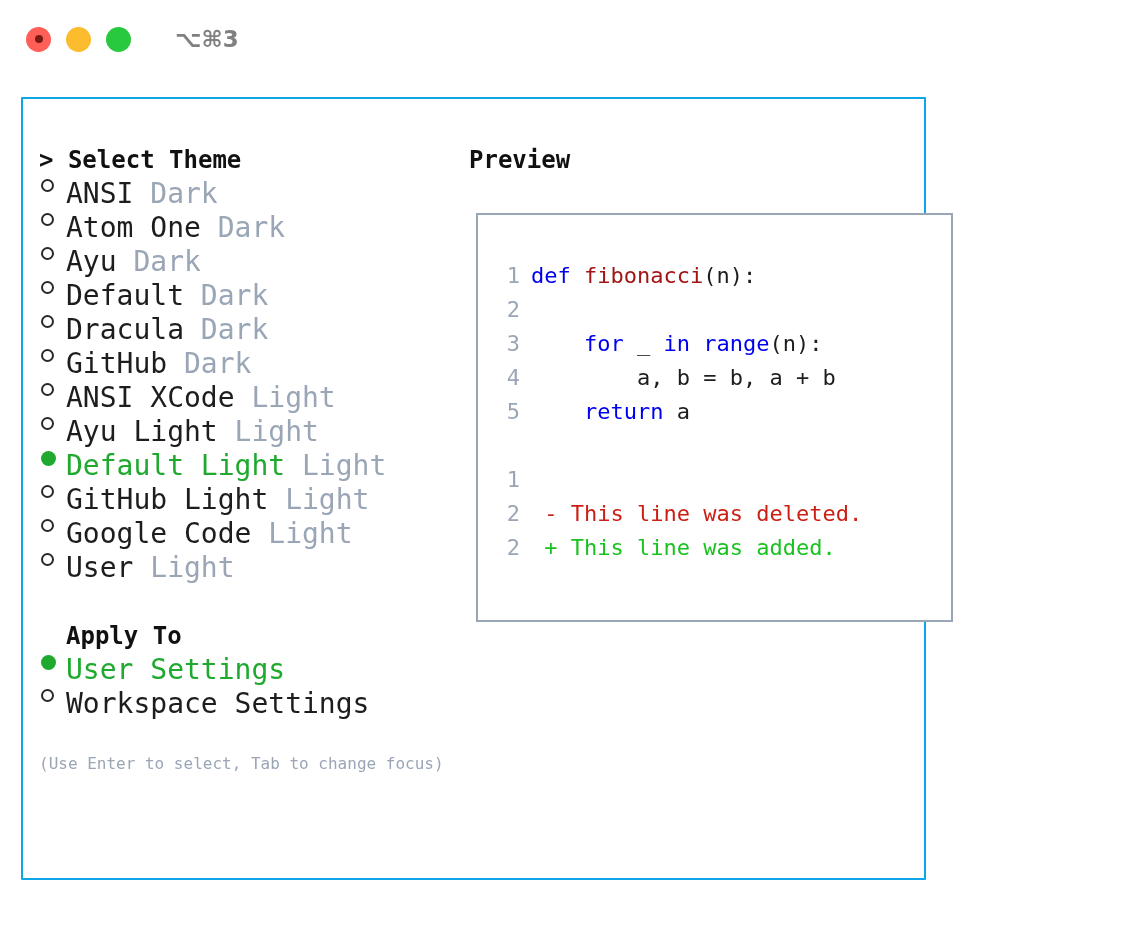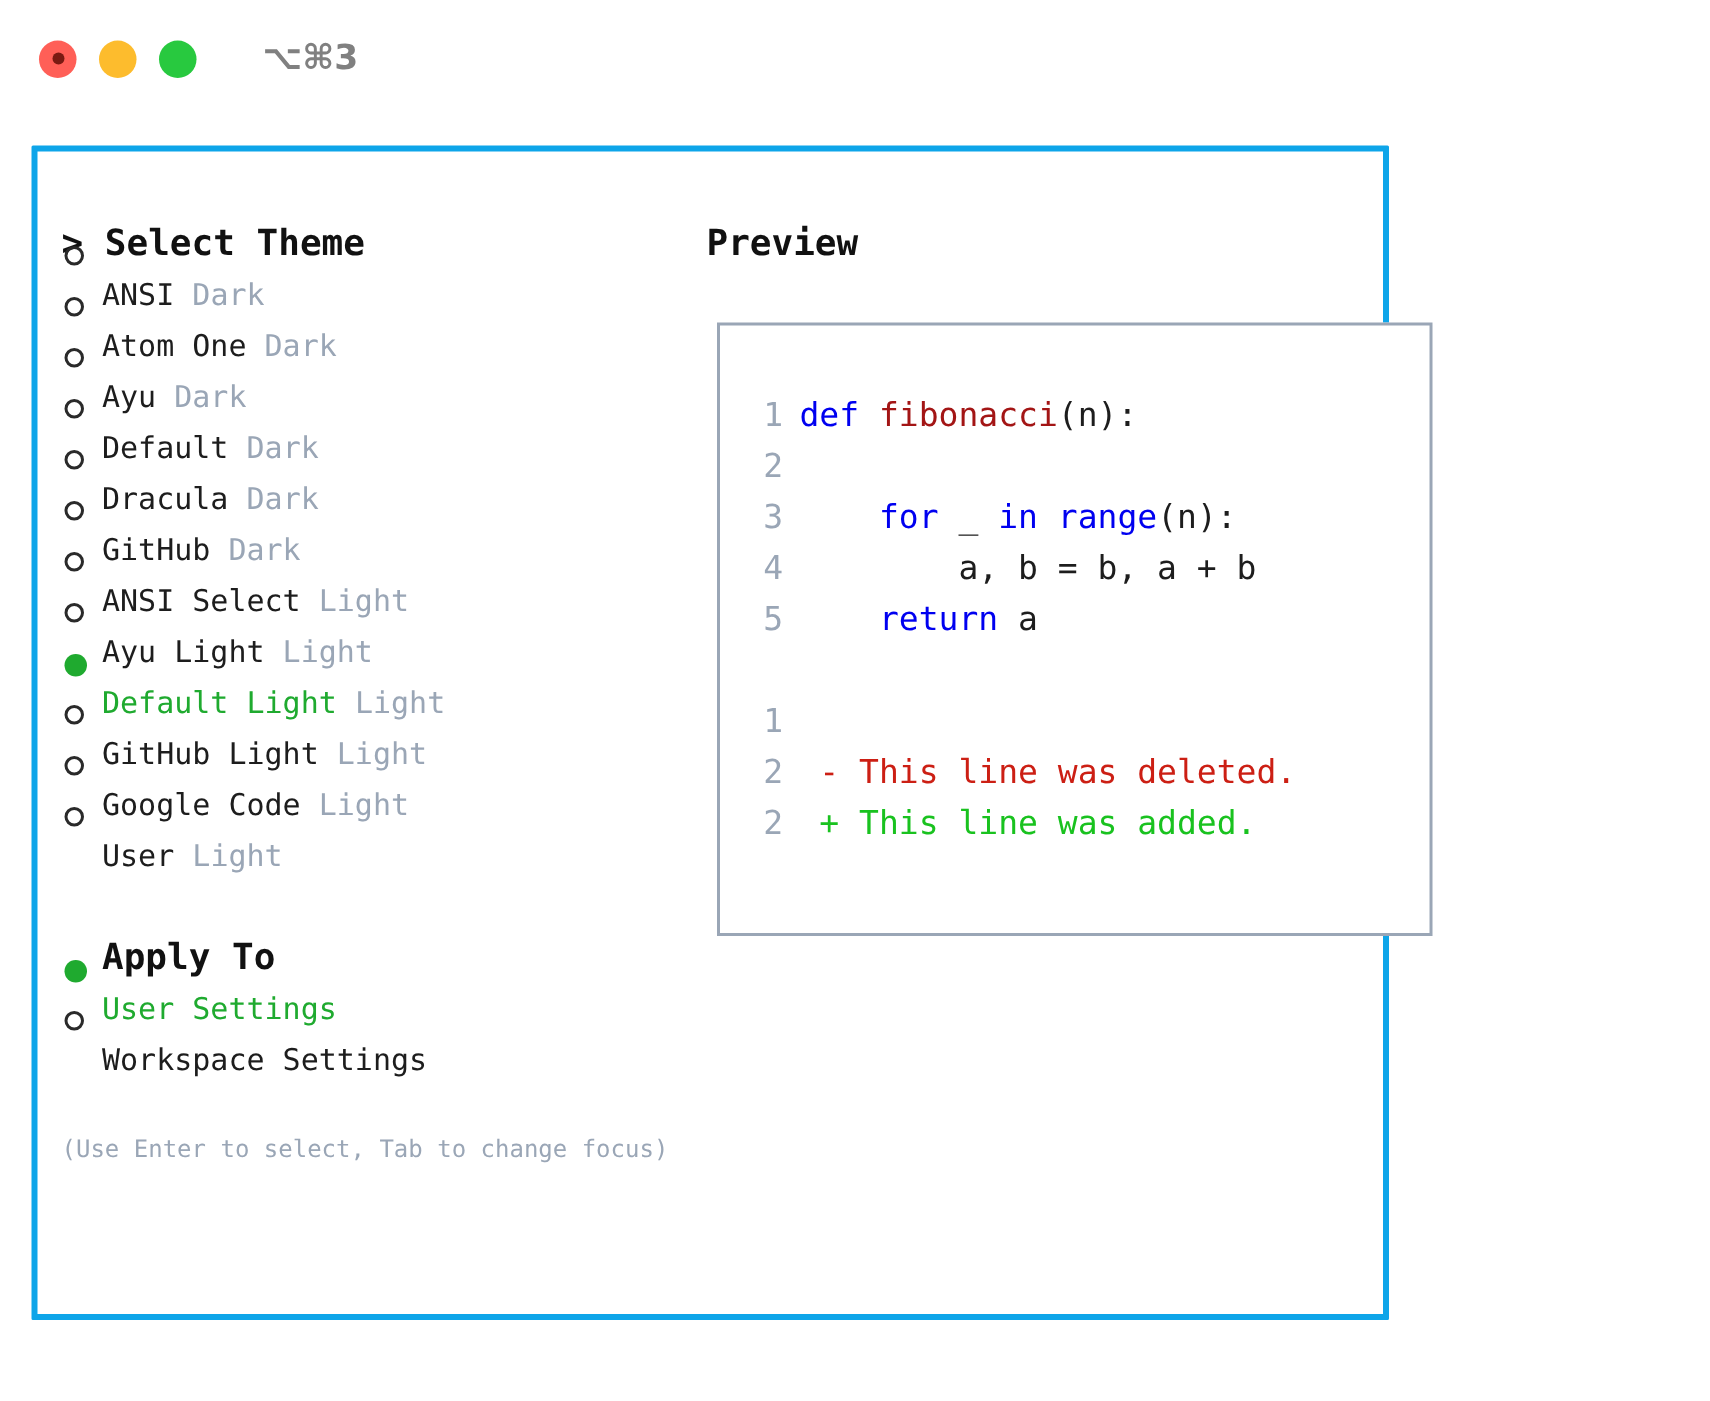--- a/index.html
+++ b/index.html
@@ -69,21 +69,21 @@
     font-family: "DejaVu Sans", "Liberation Sans", sans-serif;
   }
 
   
   .panel {
     position: absolute;
     left: 21px;
     top: 97px;
     width: 905px;
     height: 783px;
-    border: 4px solid #0ea5e9;
+    border: 2px solid #0ea5e9;
     border-radius: 1px;
     box-sizing: border-box;
     background: #ffffff;
   }
 
   .panel-inner {
     position: absolute;
     left: 0; top: 0;
     width: 100%;
     height: 100%;
@@ -101,24 +101,24 @@
     font-size: 24px;
     font-weight: bold;
     color: #111111;
     line-height: 34px;
     white-space: pre;
   }
   .section-header.indented { padding-left: 27px; }
 
   .opt-row {
     display: flex;
-    align-items: flex-start;
+    align-items: center;
     line-height: 34px;
     height: 34px;
-    font-size: 20px;
+    font-size: 28px;
     white-space: pre;
   }
   .bullet {
     width: 27px;
     flex: 0 0 27px;
     display: inline-block;
     position: relative;
   }
   .bullet .ring {
     position: absolute;
@@ -223,21 +223,21 @@
 
       <div class="left-col">
         <div class="section-header">&gt; Select Theme</div>
         <div id="theme-list">
             <div class="opt-row"><span class="bullet"><span class="ring"></span></span><span class="opt-label">ANSI</span><span class="opt-tag"> Dark</span></div>
             <div class="opt-row"><span class="bullet"><span class="ring"></span></span><span class="opt-label">Atom One</span><span class="opt-tag"> Dark</span></div>
             <div class="opt-row"><span class="bullet"><span class="ring"></span></span><span class="opt-label">Ayu</span><span class="opt-tag"> Dark</span></div>
             <div class="opt-row"><span class="bullet"><span class="ring"></span></span><span class="opt-label">Default</span><span class="opt-tag"> Dark</span></div>
             <div class="opt-row"><span class="bullet"><span class="ring"></span></span><span class="opt-label">Dracula</span><span class="opt-tag"> Dark</span></div>
             <div class="opt-row"><span class="bullet"><span class="ring"></span></span><span class="opt-label">GitHub</span><span class="opt-tag"> Dark</span></div>
-            <div class="opt-row"><span class="bullet"><span class="ring"></span></span><span class="opt-label">ANSI Select</span><span class="opt-tag"> Light</span></div>
+            <div class="opt-row"><span class="bullet"><span class="ring"></span></span><span class="opt-label">ANSI XCode</span><span class="opt-tag"> Light</span></div>
             <div class="opt-row"><span class="bullet"><span class="ring"></span></span><span class="opt-label">Ayu Light</span><span class="opt-tag"> Light</span></div>
             <div class="opt-row selected"><span class="bullet"><span class="dot"></span></span><span class="opt-label">Default Light</span><span class="opt-tag"> Light</span></div>
             <div class="opt-row"><span class="bullet"><span class="ring"></span></span><span class="opt-label">GitHub Light</span><span class="opt-tag"> Light</span></div>
             <div class="opt-row"><span class="bullet"><span class="ring"></span></span><span class="opt-label">Google Code</span><span class="opt-tag"> Light</span></div>
             <div class="opt-row"><span class="bullet"><span class="ring"></span></span><span class="opt-label">User</span><span class="opt-tag"> Light</span></div>
           </div>
 
         <div class="spacer-row"></div>
 
         <div class="section-header indented">Apply To</div>

